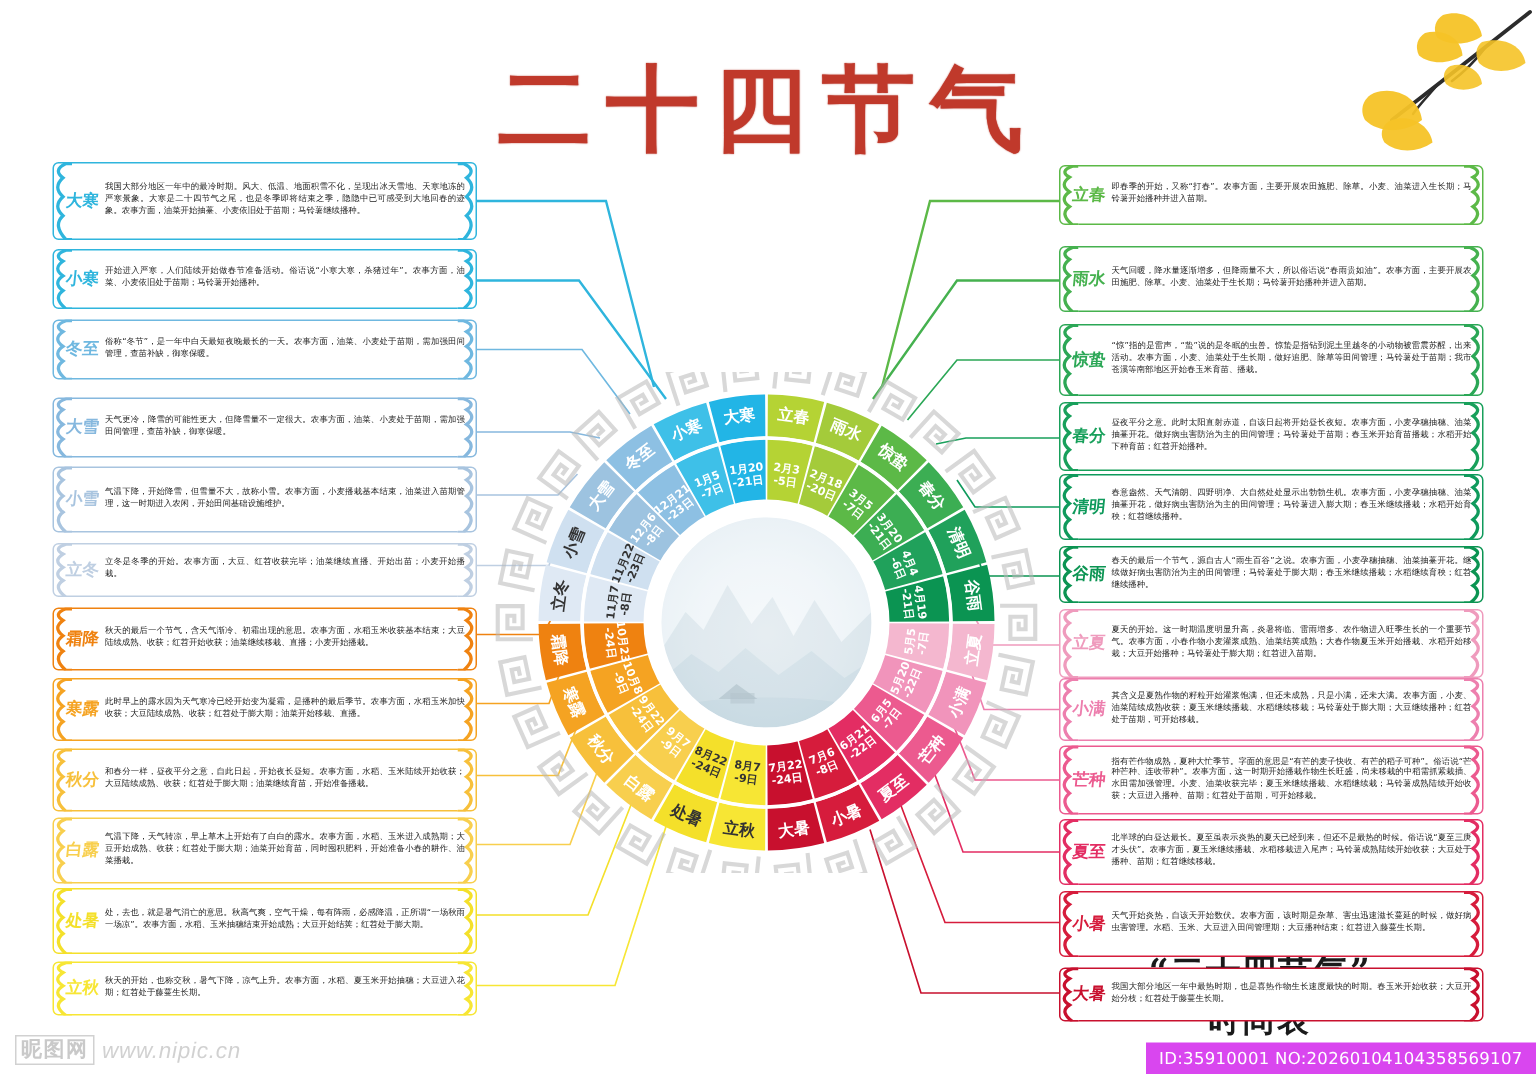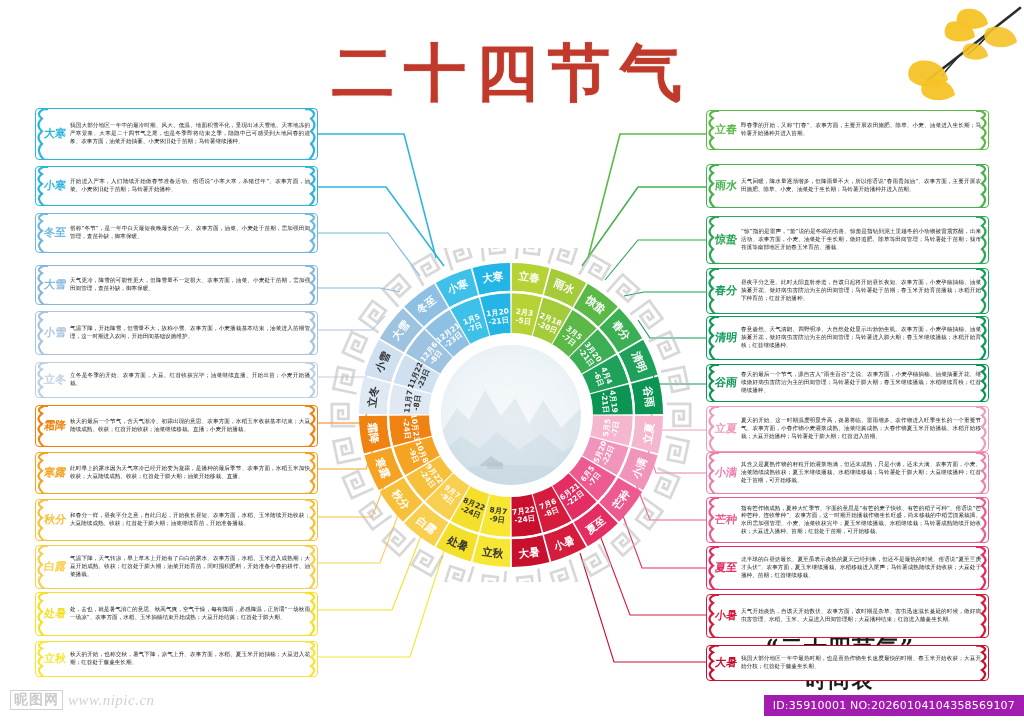--- a/index.html
+++ b/index.html
@@ -97,26 +97,26 @@
     position: absolute; left: 10px; bottom: 14px;
     display: flex; align-items: center; gap: 5px;
     opacity: .45;
   }
   .wm-logo {
     font-family: "DejaVu Serif", "Liberation Serif", serif;
     font-size: 14px; font-weight: bold; color: #8a8a8a;
     border: 1.5px solid #9a9a9a; padding: 0px 3px; letter-spacing: 1px;
   }
   .wm-url {
-    font-family: Liberation Serif, serif;
+    font-family: Liberation Sans, sans-serif;
     font-style: italic; font-size: 15px; color: #9a9a9a; letter-spacing: .5px;
   }
   .wm-right {
     position: absolute; right: 0px; bottom: 8px;
-    background: #a21caf; color: #ffffff;
+    background: #d946ef; color: #ffffff;
     font-size: 11px; padding: 4px 9px;
     font-family: "DejaVu Sans", "Liberation Sans", sans-serif;
     letter-spacing: .2px;
   }
 </style>
 </head>
 <body>
 
 <div id="stage">
 

